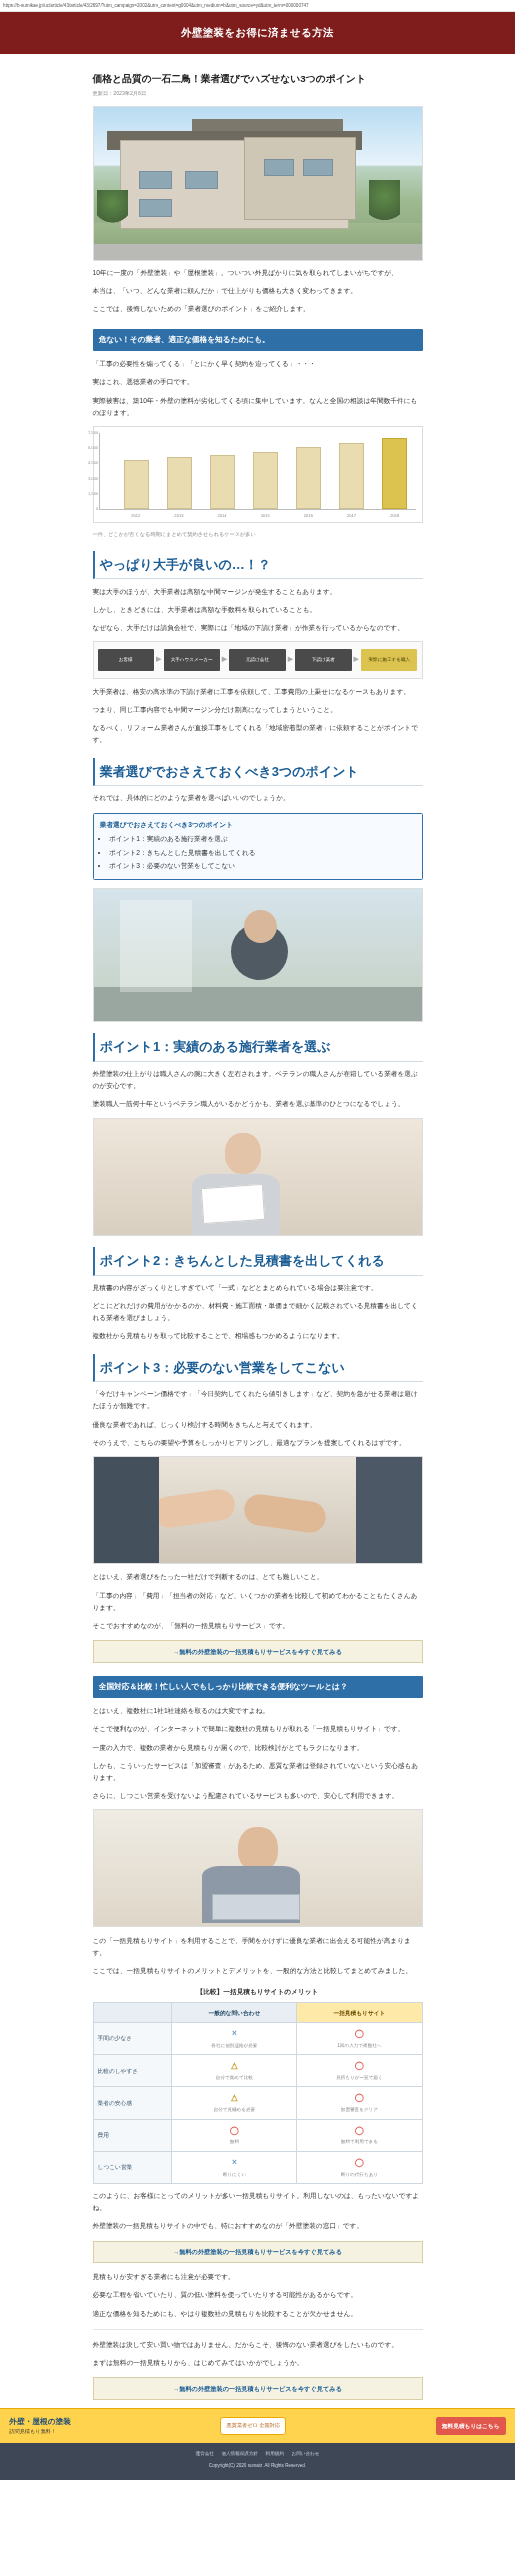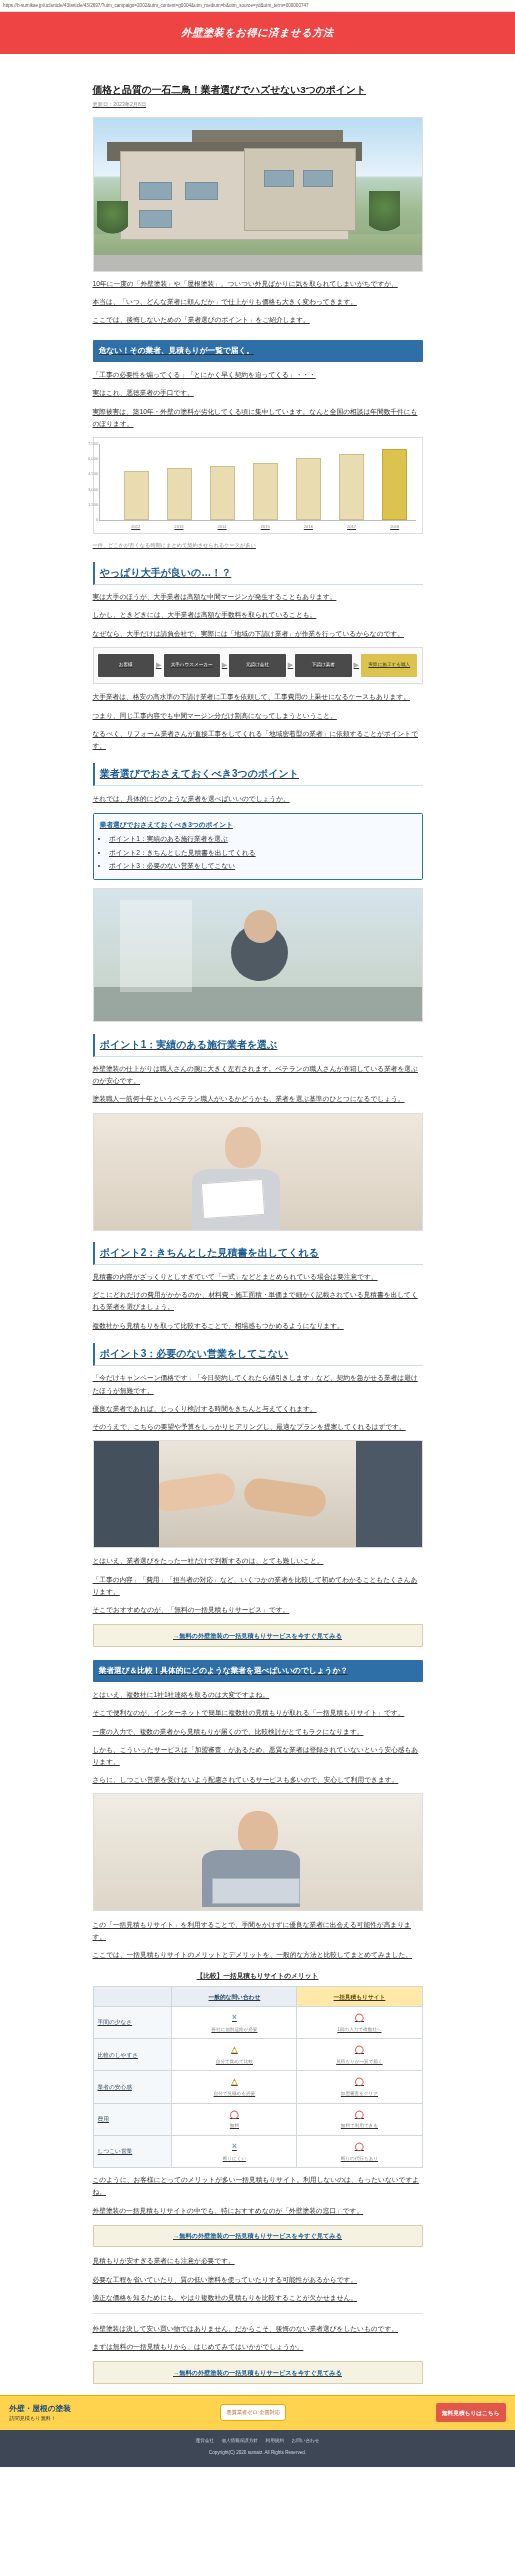--- a/index.html
+++ b/index.html
@@ -16,36 +16,34 @@
     background:#ffffff;
     color:#5a5a5a;
     font-size:4.6px;
     padding:1.5px 3.1px;
     font-family:"Liberation Sans", sans-serif;
     border-bottom:0.5px solid #e3e3e3;
     white-space:nowrap;
     overflow:hidden;
   }
   .sitehead {
-    background:#ef4444;
+    background:#7f1d1d;
     color:#ffffff;
     text-align:center;
     padding:11.3px 5.2px 12.4px;
-    font-style:italic;
   }
   .sitehead .title {
     font-size:10.3px;
     font-weight:bold;
     letter-spacing:0.5px;
   }
   .wrap {
     width:330px;
-    margin:11px auto;
+    margin:0 auto;
     padding:9.3px 0 0;
-    text-decoration:underline;
   }
   h1.post-title {
     font-size:9.8px;
     line-height:1.55;
     font-weight:bold;
     color:#222;
     margin:7.2px 0 3.1px;
   }
   .post-date {
     font-size:5.2px;
@@ -84,21 +82,21 @@
     background:#2f6fa8;
     color:#ffffff;
     font-size:7.7px;
     font-weight:bold;
     padding:5.2px 6.2px;
     margin:13.4px 0 7.2px;
     border-radius:1px;
     line-height:1.5;
   }
   h3.sub {
-    font-size:10px;
+    font-size:13px;
     font-weight:bold;
     color:#1b5d94;
     border-left:2.6px solid #2f6fa8;
     border-bottom:0.5px solid #cfdce7;
     padding:2.1px 0 2.1px 5.2px;
     margin:11.3px 0 6.2px;
   }
   .chart-box {
     border:0.5px solid #dcdcdc;
     padding:6.2px 5.2px 3.1px;
@@ -202,21 +200,21 @@
     <div class="win" style="left:52%;top:34%;width:9%;height:11%;"></div>
     <div class="win" style="left:64%;top:34%;width:9%;height:11%;"></div>
     <div class="tree" style="left:84%;"></div>
     <div class="tree" style="left:1%; height:36px;"></div>
   </div>
 
   <p class="lead">10年に一度の「外壁塗装」や「屋根塗装」。ついつい外見ばかりに気を取られてしまいがちですが、</p>
   <p class="lead">本当は、「いつ、どんな業者に頼んだか」で仕上がりも価格も大きく変わってきます。</p>
   <p class="lead">ここでは、後悔しないための「業者選びのポイント」をご紹介します。</p>
 
-  <h2 class="sec">危ない！その業者、見積もりが一覧で届く。</h2>
+  <h2 class="sec">危ない！その業者、適正な価格を知るためにも。</h2>
   <p>「工事の必要性を煽ってくる」「とにかく早く契約を迫ってくる」・・・</p>
   <p>実はこれ、悪徳業者の手口です。</p>
   <p>実際被害は、築10年・外壁の塗料が劣化してくる頃に集中しています。なんと全国の相談は年間数千件にものぼります。</p>
 
   <div class="chart-box">
     <div style="position:relative;">
       <div class="chart-area">
         <div class="yaxis">
           <span style="top:0%">7,500</span>
           <span style="top:20%">6,000</span>
@@ -336,21 +334,21 @@
     <div style="position:absolute;left:0;top:0;width:20%;height:100%;background:#44505c;"></div>
     <div style="position:absolute;right:0;top:0;width:20%;height:100%;background:#4c5866;"></div>
   </div>
 
   <p>とはいえ、業者選びをたった一社だけで判断するのは、とても難しいこと。</p>
   <p>「工事の内容」「費用」「担当者の対応」など、いくつかの業者を比較して初めてわかることもたくさんあります。</p>
   <p>そこでおすすめなのが、「無料の一括見積もりサービス」です。</p>
 
   <a class="cta-link" href="#">→無料の外壁塗装の一括見積もりサービスを今すぐ見てみる</a>
 
-  <h2 class="sec">業者選び＆比較！具体的にどのような業者を選べばいいのでしょうか？</h2>
+  <h2 class="sec">全国対応＆比較！忙しい人でもしっかり比較できる便利なツールとは？</h2>
   <p>とはいえ、複数社に1社1社連絡を取るのは大変ですよね。</p>
   <p>そこで便利なのが、インターネットで簡単に複数社の見積もりが取れる「一括見積もりサイト」です。</p>
   <p>一度の入力で、複数の業者から見積もりが届くので、比較検討がとてもラクになります。</p>
   <p>しかも、こういったサービスは「加盟審査」があるため、悪質な業者は登録されていないという安心感もあります。</p>
   <p>さらに、しつこい営業を受けないよう配慮されているサービスも多いので、安心して利用できます。</p>
 
   <div class="photo h230">
     <div style="position:absolute;left:0;top:0;width:100%;height:100%;background:linear-gradient(#f0ece4,#ded6c8);"></div>
     <div class="ph-fig" style="left:44%;top:14%;width:40px;height:45px;background:#e0bb9b;border-radius:45%;"></div>
     <div style="position:absolute;left:33%;top:48%;width:98px;height:57px;background:#8d99a6;border-radius:18% 18% 0 0;"></div>

